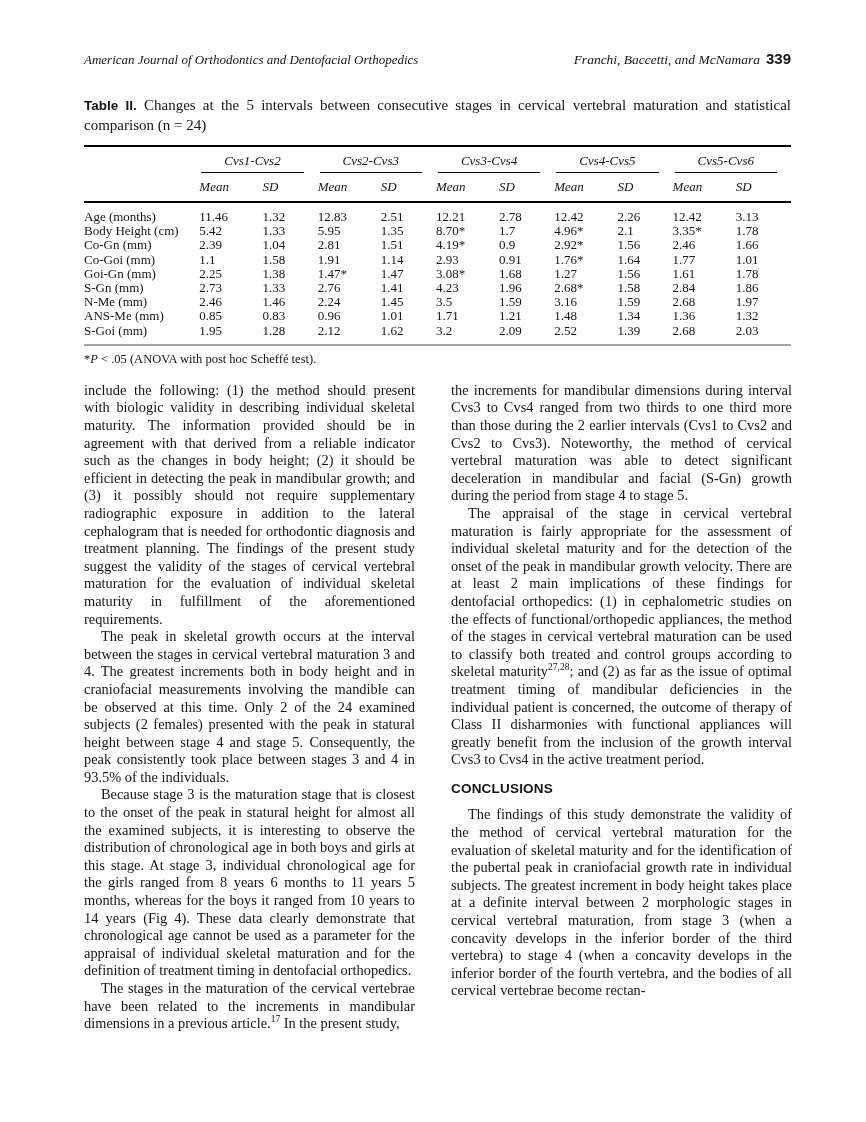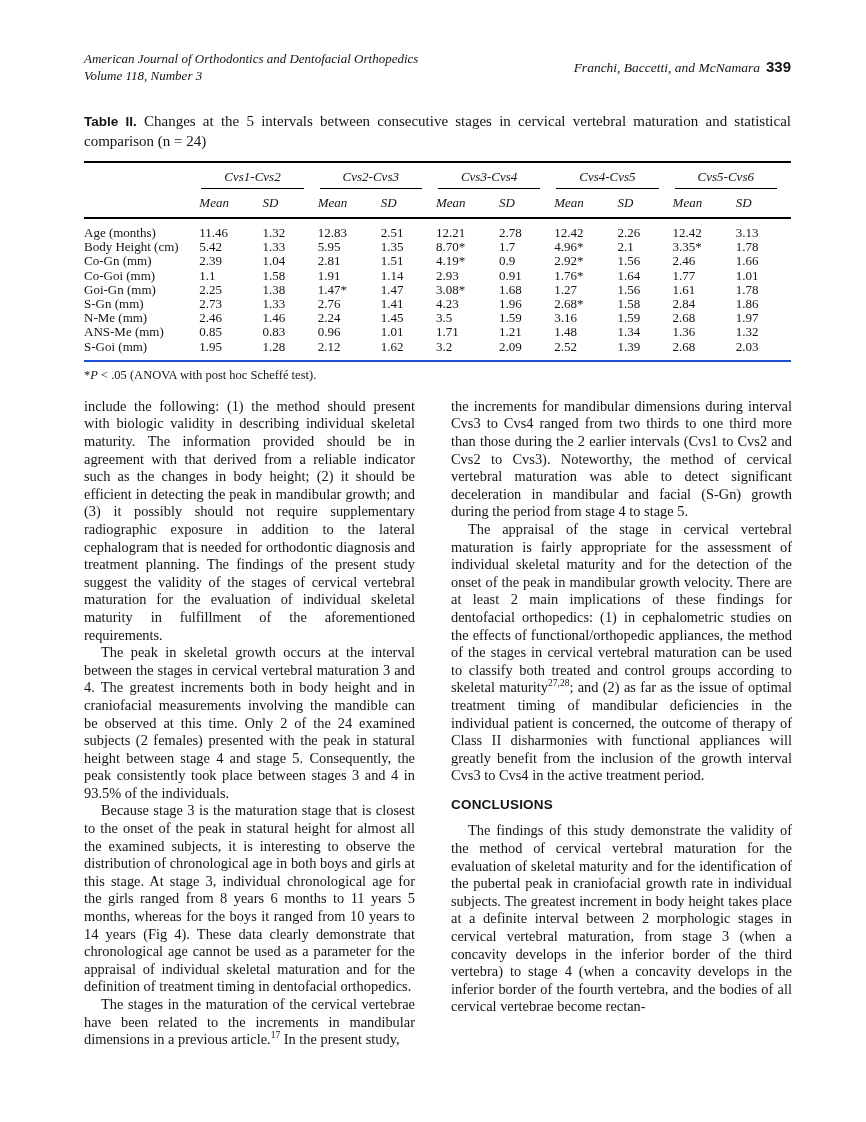--- a/index.html
+++ b/index.html
@@ -26,21 +26,21 @@
 
   
   .table-block { margin-top:28px; }
   .caption { margin:0; font-size:15px; line-height:19.5px; text-align:justify; }
   .caption-label {
     font-family:"Liberation Sans","DejaVu Sans",sans-serif;
     font-weight:bold; font-size:13.5px;
   }
   table.results {
     width:100%; border-collapse:collapse; table-layout:fixed;
-    border-top:2px solid #000; border-bottom:2px solid #1d4ed8;
+    border-top:2px solid #000; border-bottom:2px solid #a3a3a3;
     margin-top:10px;
     font-size:13px;
   }
   table.results th { font-weight:normal; font-style:italic; text-align:left; }
   .group-row th { padding:6px 0 0; }
   .group-label {
     border-bottom:1.5px solid #000;
     text-align:center;
     padding-bottom:3px;
     margin:0 14px 0 2px;
@@ -75,21 +75,20 @@
   }
 </style>
 </head>
 <body>
 
 <div class="page">
 
   <div class="running-head">
     <div class="rh-left">
       <div>American Journal of Orthodontics and Dentofacial Orthopedics</div>
-      <div>Volume 118, Number 3</div>
     </div>
     <div class="rh-right">
       <span>Franchi, Baccetti, and McNamara</span><span class="page-number">339</span>
     </div>
   </div>
 
   <div class="table-block">
     <p class="caption"><span class="caption-label">Table II.</span>
       <span>Changes at the 5 intervals between consecutive stages in cervical vertebral maturation and statistical comparison (n = 24)</span></p>
 

